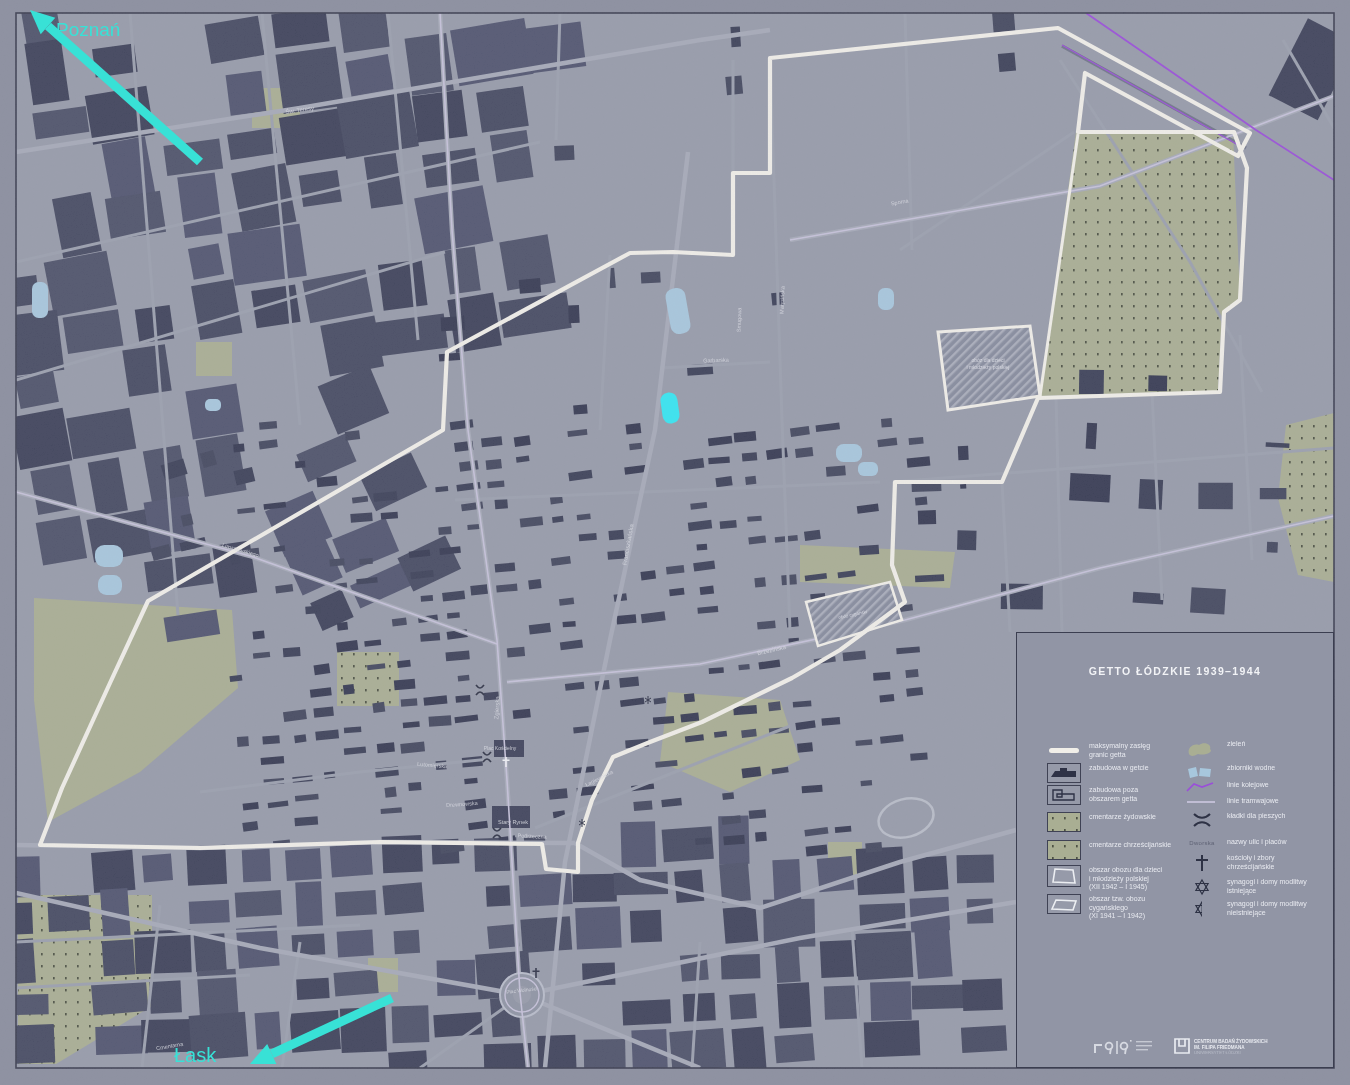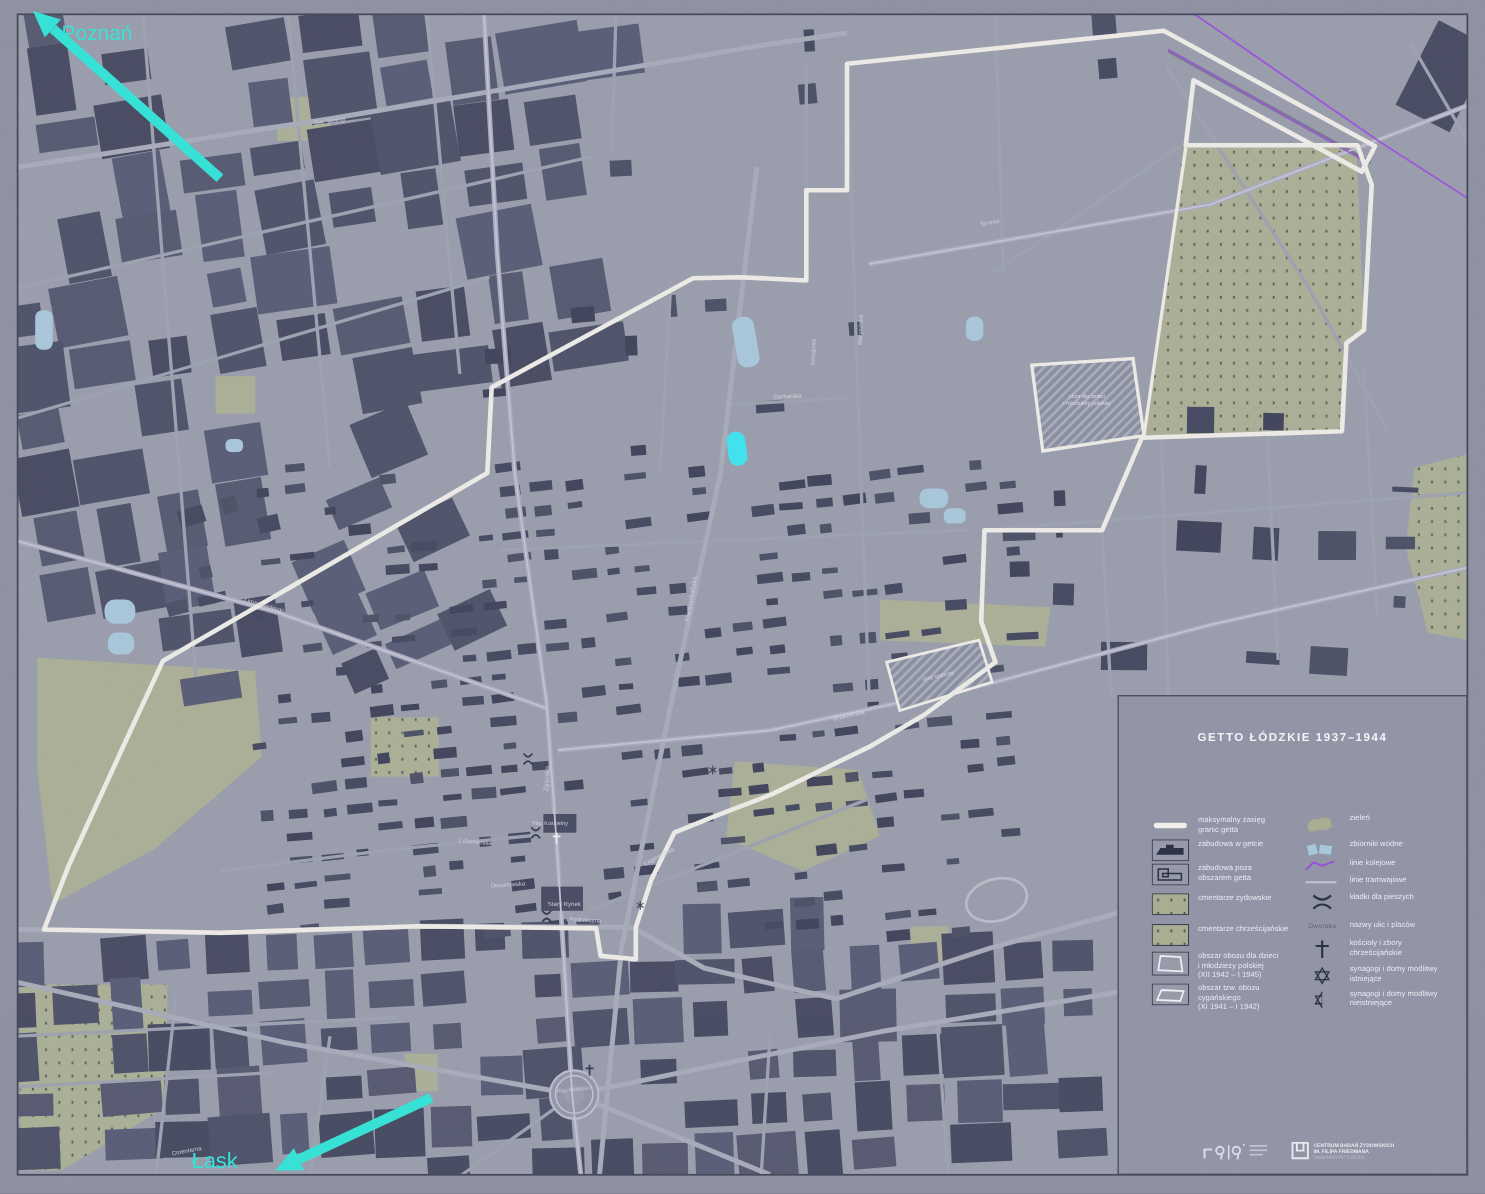--- a/index.html
+++ b/index.html
@@ -629,21 +629,21 @@
     </g>
     <g>
       <line x1="392" y1="998" x2="271.8" y2="1053.9" stroke="#38e1d6" stroke-width="9"></line>
       <polygon points="250,1064 267.2,1043.9 276.4,1063.9" fill="#38e1d6"></polygon>
       <text x="174" y="1062" font-size="20" fill="#38e1d6">Łask</text>
     </g>
   </g>
 </svg>
 
 <div id="legend">
-  <div class="ltitle">GETTO ŁÓDZKIE 1937–1944</div>
+  <div class="ltitle">GETTO ŁÓDZKIE 1939–1944</div>
 
   <div class="lrow lrowL" style="top:108px">
     <svg class="lsym" width="34" height="20">
           <rect x="2" y="7" width="30" height="5" rx="2.5" fill="#f1efe9"></rect>
         </svg>
     <div class="llab">maksymalny zasięg
 granic getta</div>
   </div>
   <div class="lrow lrowL" style="top:130px">
     <svg class="lsym" width="34" height="20">

